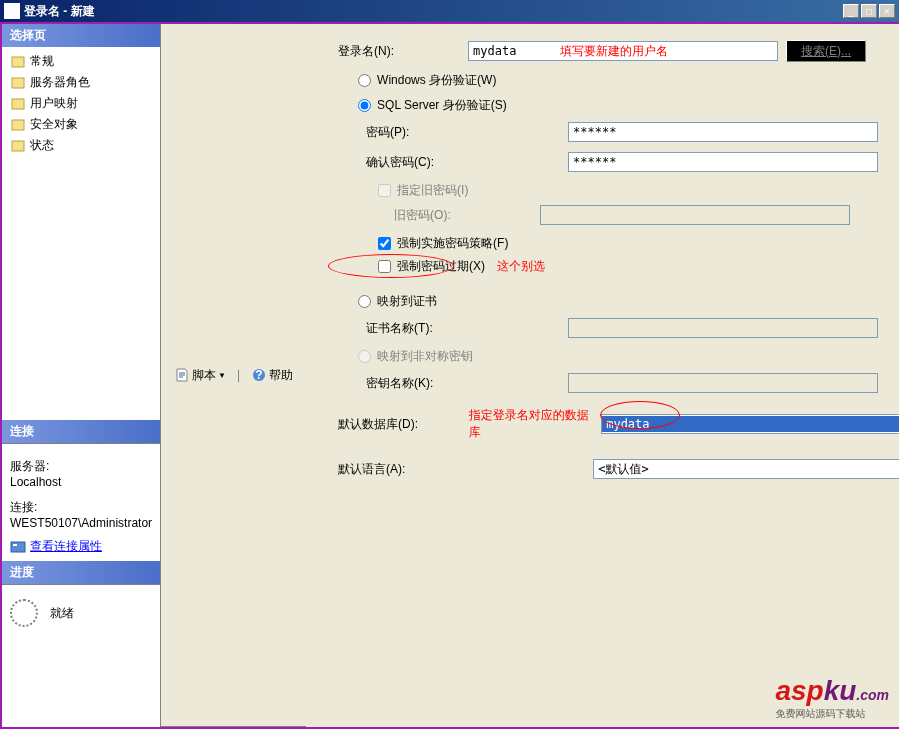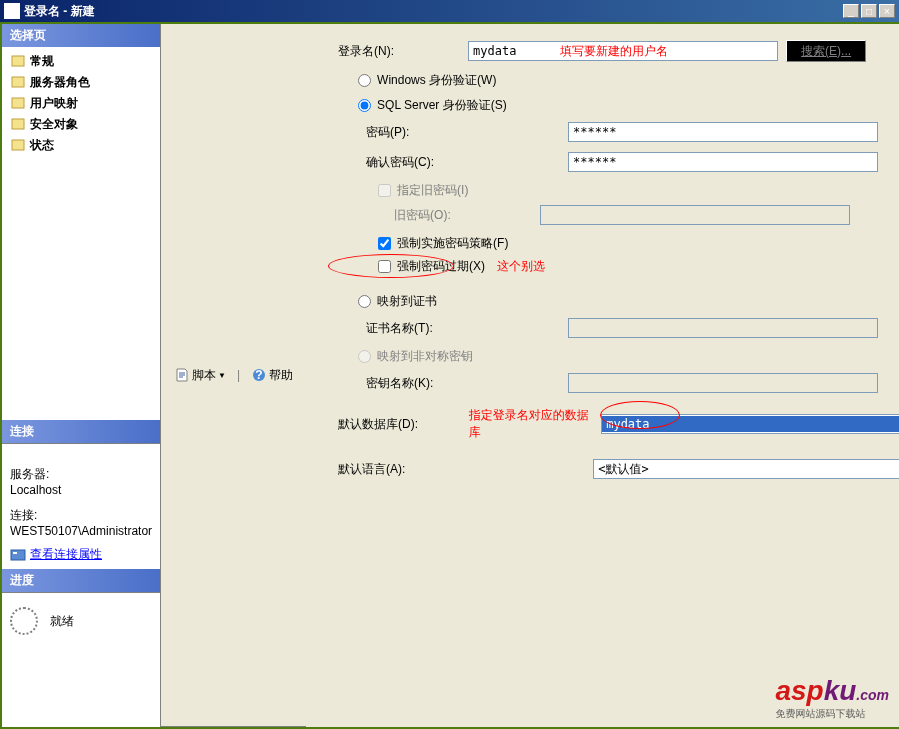--- a/index.html
+++ b/index.html
@@ -4,32 +4,32 @@
   <style>
     * { margin: 0; padding: 0; box-sizing: border-box; font-family: "Microsoft YaHei", SimSun, Arial, sans-serif; font-size: 12px; }
     body { background: #d4d0c8; width: 899px; height: 729px; overflow: hidden; }
     
     .titlebar { background: linear-gradient(to right, #0a246a, #3a6ea5); color: white; height: 22px; display: flex; align-items: center; padding: 0 4px; }
     .titlebar-icon { width: 16px; height: 16px; background: #fff; margin-right: 4px; }
     .titlebar-text { flex: 1; font-weight: bold; }
     .win-buttons { display: flex; gap: 2px; }
     .win-btn { width: 16px; height: 14px; background: #d4d0c8; border: 1px solid #fff; border-right-color: #808080; border-bottom-color: #808080; display: flex; align-items: center; justify-content: center; font-size: 10px; cursor: pointer; font-family: Arial; }
     
-    .main-container { display: flex; height: calc(100% - 22px); border: 2px solid #4d7c0f; }
+    .main-container { display: flex; height: calc(100% - 22px); border: 2px solid #a21caf; }
     
     .left-panel { width: 220px; background: #ece9d8; border-right: 1px solid #808080; display: flex; flex-direction: column; }
     .panel-header { background: linear-gradient(to right, #7a96df, #4a6fc8); color: white; padding: 3px 8px; font-weight: bold; }
     .page-list { background: white; flex: 0 0 auto; padding: 4px; }
-    .page-item { display: flex; align-items: flex-start; padding: 2px 4px; cursor: pointer; font-weight: bold; }
+    .page-item { display: flex; align-items: center; padding: 2px 4px; cursor: pointer; }
     .page-item.selected { }
     .page-icon { width: 16px; height: 16px; margin-right: 4px; }
     .page-icon svg { width: 16px; height: 16px; }
     
     .conn-section { background: white; padding: 6px 8px; border-top: 1px solid #808080; }
-    .conn-section .label { margin-top: 16px; }
+    .conn-section .label { margin-top: 8px; }
     .conn-link { color: #0000ff; text-decoration: underline; cursor: pointer; display: flex; align-items: center; margin-top: 8px; }
     .conn-link-icon { width: 16px; height: 16px; margin-right: 4px; }
     
     .progress-section { background: white; padding: 8px; border-top: 1px solid #808080; flex: 1; }
     .progress-row { display: flex; align-items: center; margin-top: 6px; }
     .spinner { width: 28px; height: 28px; border: 2px dotted #808080; border-radius: 50%; margin-right: 12px; }
     
     .right-panel { flex: 1; background: #ece9d8; display: flex; flex-direction: row; gap: 12px; }
     .toolbar { background: #ece9d8; border-bottom: 1px solid #808080; padding: 3px 6px; display: flex; align-items: center; gap: 2px; }
     .tb-btn { display: flex; align-items: center; padding: 2px 6px; cursor: pointer; border: 1px solid transparent; }

